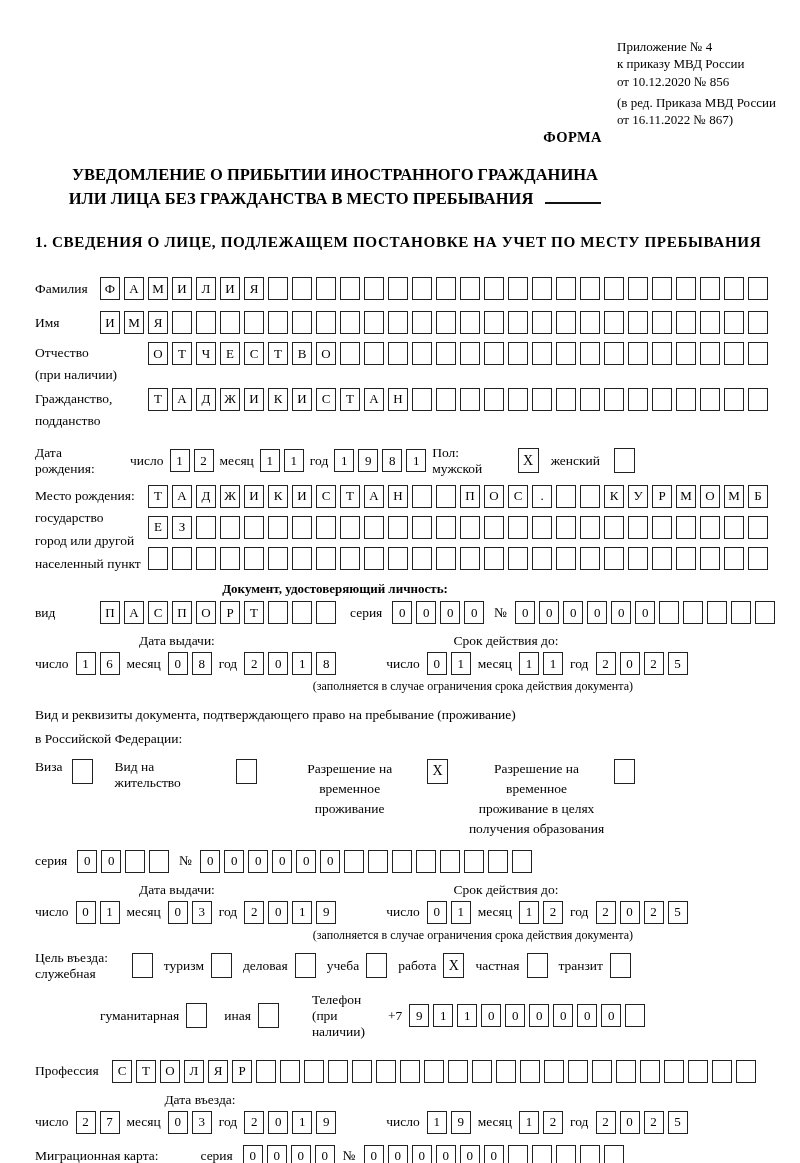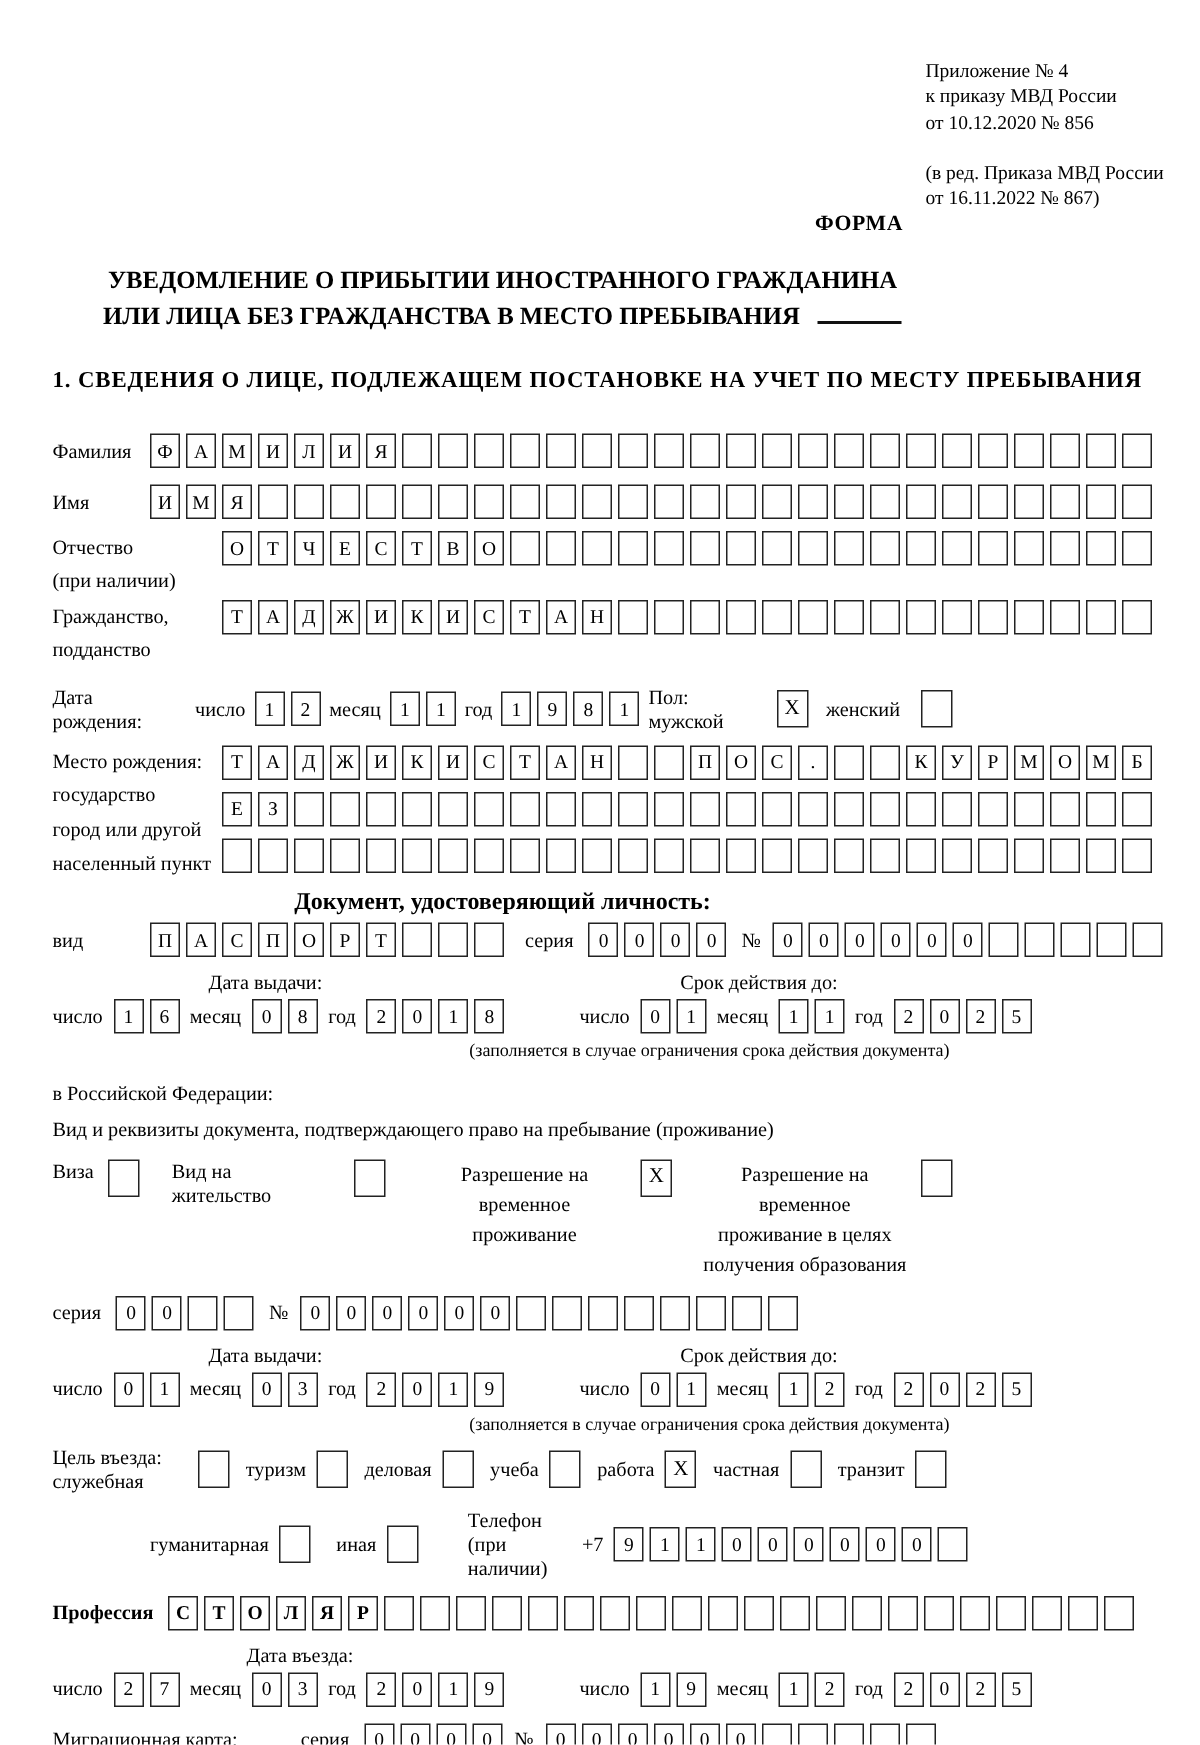--- a/index.html
+++ b/index.html
@@ -2,21 +2,21 @@
 <html><head>
 <meta charset="utf-8">
 <style>
   html,body{margin:0;padding:0;background:#fff;}
   body{width:800px;height:1163px;overflow:hidden;color:#000;
        font-family:"Liberation Serif","DejaVu Serif",serif;font-size:13.5px;}
   .page{box-sizing:border-box;width:660px;height:1163px;padding:38px 25px 0 35px;position:relative;}
 
   
   .annex{margin-left:582px;font-size:13px;line-height:1.33;white-space:nowrap;}
-  .annex .sub{margin-top:16px;}
+  .annex .sub{margin-top:4px;}
   .forma{margin-top:1px;padding-right:33px;text-align:right;font-weight:bold;font-size:14.5px;letter-spacing:.4px;}
   .title{margin-top:17px;text-align:center;font-weight:bold;font-size:16.5px;line-height:1.45;white-space:nowrap;}
   .uline{display:inline-block;width:56px;border-bottom:2.2px solid #111;margin-left:12px;vertical-align:baseline;}
   .sec{margin-top:22px;text-align:center;font-weight:bold;font-size:15.2px;letter-spacing:.6px;white-space:nowrap;}
 
   
   .row{display:flex;align-items:flex-start;margin-top:11px;}
   .row.c{align-items:center;}
   .lb{flex:0 0 auto;}
   .lb65{flex:0 0 65px;}
@@ -311,21 +311,21 @@
           <span class="cb"></span>
           <span class="cb"></span>
           <span class="cb"></span>
           <span class="cb"></span>
           <span class="cb"></span>
           <span class="cb"></span>
         </span>
     </span>
   </div>
 
-  <div style="margin-top:6px;text-align:center;font-weight:bold;font-size:16px;">Документ, удостоверяющий личность:</div>
+  <div style="margin-top:6px;text-align:center;font-weight:bold;font-size:13px;">Документ, удостоверяющий личность:</div>
 
   <div class="row c" style="margin-top:4px;">
     <span class="lb lb65">вид</span>
     <span class="boxes">
         <span class="cb">П</span>
         <span class="cb">А</span>
         <span class="cb">С</span>
         <span class="cb">П</span>
         <span class="cb">О</span>
         <span class="cb">Р</span>
@@ -397,22 +397,22 @@
           <span class="cb">2</span>
           <span class="cb">0</span>
           <span class="cb">2</span>
           <span class="cb">5</span>
         </span>
     </span>
   </div>
   <div class="note">(заполняется в случае ограничения срока действия документа)</div>
 
   <div style="margin-top:9px;line-height:1.75;">
+    <div>Вид и реквизиты документа, подтверждающего право на пребывание (проживание)</div>
     <div>в Российской Федерации:</div>
-    <div>Вид и реквизиты документа, подтверждающего право на пребывание (проживание)</div>
   </div>
 
   <div class="opts">
     <span class="opt">
       <span>Виза</span>
       <span class="chk"></span>
     </span>
     <span class="opt" style="margin-left:22px;">
       <span>Вид на жительство</span>
       <span class="chk" style="margin-left:14px;"></span>
@@ -538,21 +538,21 @@
         <span class="cb">0</span>
         <span class="cb">0</span>
         <span class="cb">0</span>
         <span class="cb">0</span>
         <span class="cb">0</span>
         <span class="cb">0</span>
         <span class="cb"></span>
       </span>
   </div>
 
-  <div class="row c" style="margin-top:10px;font-weight:bold;">
+  <div class="row c" style="margin-top:20px;">
     <span class="lb" style="flex-basis:77px;">Профессия</span>
     <span class="boxes">
         <span class="cb">С</span>
         <span class="cb">Т</span>
         <span class="cb">О</span>
         <span class="cb">Л</span>
         <span class="cb">Я</span>
         <span class="cb">Р</span>
         <span class="cb"></span>
         <span class="cb"></span>

